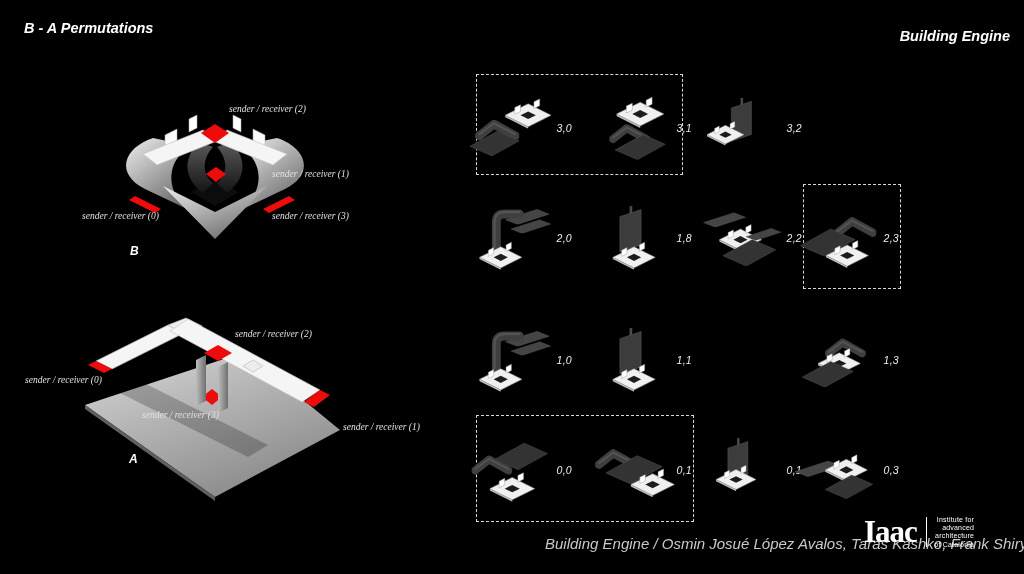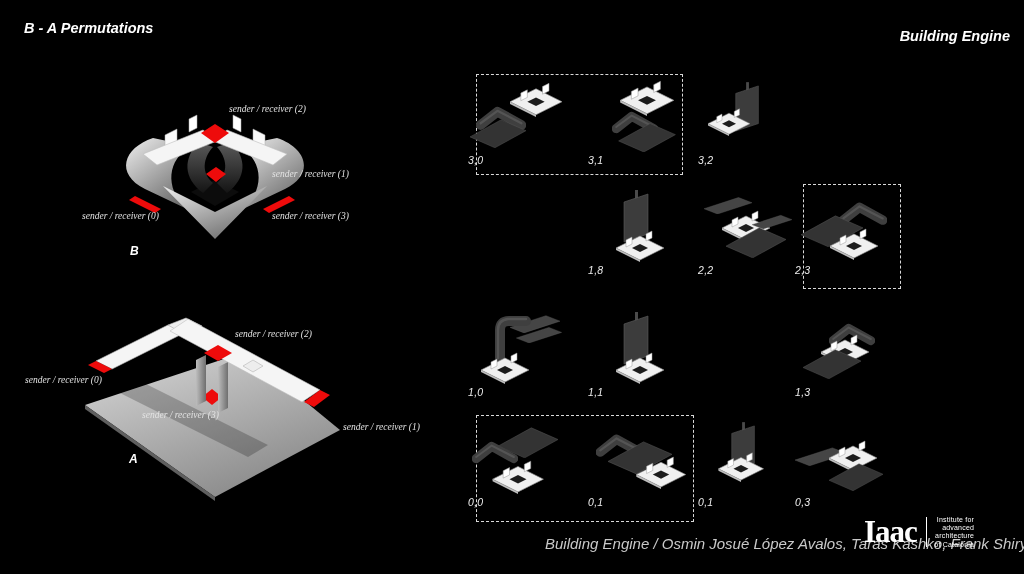--- a/index.html
+++ b/index.html
@@ -5,21 +5,21 @@
   html,body{margin:0;padding:0;background:#000;}
   .stage{position:relative;width:1024px;height:574px;background:#000;overflow:hidden;
          font-family:"Liberation Sans",sans-serif;color:#fff;padding-left:12px;}
   .title{position:absolute;font-style:italic;font-weight:bold;font-size:14.5px;color:#fff;white-space:nowrap;}
   .title-left{left:24px;top:20px;}
   .title-right{right:26px;top:28px;}
   .ann{position:absolute;font-family:"Liberation Serif",serif;font-style:italic;font-size:9.5px;
        color:#e3e3e3;white-space:nowrap;}
   .modlabel{position:absolute;font-style:italic;font-weight:bold;font-size:12px;color:#fff;}
   .figure{position:absolute;}
-  .cell{position:absolute;width:104px;height:98px;display:flex;flex-direction:column;}
+  .cell{position:absolute;width:104px;height:98px;display:flex;flex-direction:row;align-items:center;}
   .cell svg{display:block;}
   .cell .lbl{font-style:italic;font-size:10.5px;color:#ededed;margin-top:2px;letter-spacing:.3px;}
   .selbox{position:absolute;border:1px dashed #d9d9d9;}
   .credits{position:absolute;left:545px;top:535px;font-style:italic;font-size:15px;color:#c9c9c9;white-space:nowrap;}
   .logo{position:absolute;left:864px;top:516px;display:flex;align-items:center;text-align:right;}
   .logo .mark{font-family:"Liberation Serif",serif;font-weight:bold;font-size:31px;line-height:30px;
               letter-spacing:-1px;color:#fff;}
   .logo .sep{width:1.5px;height:30px;background:#fff;margin:0 7px 0 9px;}
   .logo .org{font-size:7px;line-height:8.2px;color:#fff;letter-spacing:.2px;}
 </style>
@@ -159,20 +159,29 @@
     <div class="lbl">3,1</div>
   </div>
   <div class="cell" style="left:698px;top:78px">
     <svg width="100" height="74" viewBox="0 0 100 74">
       <use href="#s-dpanel" x="34" y="4" width="32" height="53"></use>
       <use href="#s-wclip" x="10" y="28" width="42" height="30"></use>
     </svg>
     <div class="lbl">3,2</div>
   </div>
 
+  <div class="cell" style="left:468px;top:188px">
+    <svg width="100" height="74" viewBox="0 0 100 74">
+      <use href="#s-dbar" x="42" y="4" width="50" height="19"></use>
+      <use href="#s-dbar" x="48" y="16" width="46" height="17"></use>
+      <use href="#s-varm" x="20" y="2" width="44" height="52"></use>
+      <use href="#s-wclip" x="12" y="40" width="50" height="34"></use>
+    </svg>
+    <div class="lbl">2,0</div>
+  </div>
   <div class="cell" style="left:588px;top:188px">
     <svg width="100" height="74" viewBox="0 0 100 74">
       <use href="#s-dpanel" x="32" y="2" width="34" height="56"></use>
       <use href="#s-wclip" x="26" y="40" width="52" height="34"></use>
     </svg>
     <div class="lbl">1,8</div>
   </div>
   <div class="cell" style="left:698px;top:188px">
     <svg width="100" height="74" viewBox="0 0 100 74">
       <use href="#s-dbar" x="6" y="8" width="48" height="18"></use>

